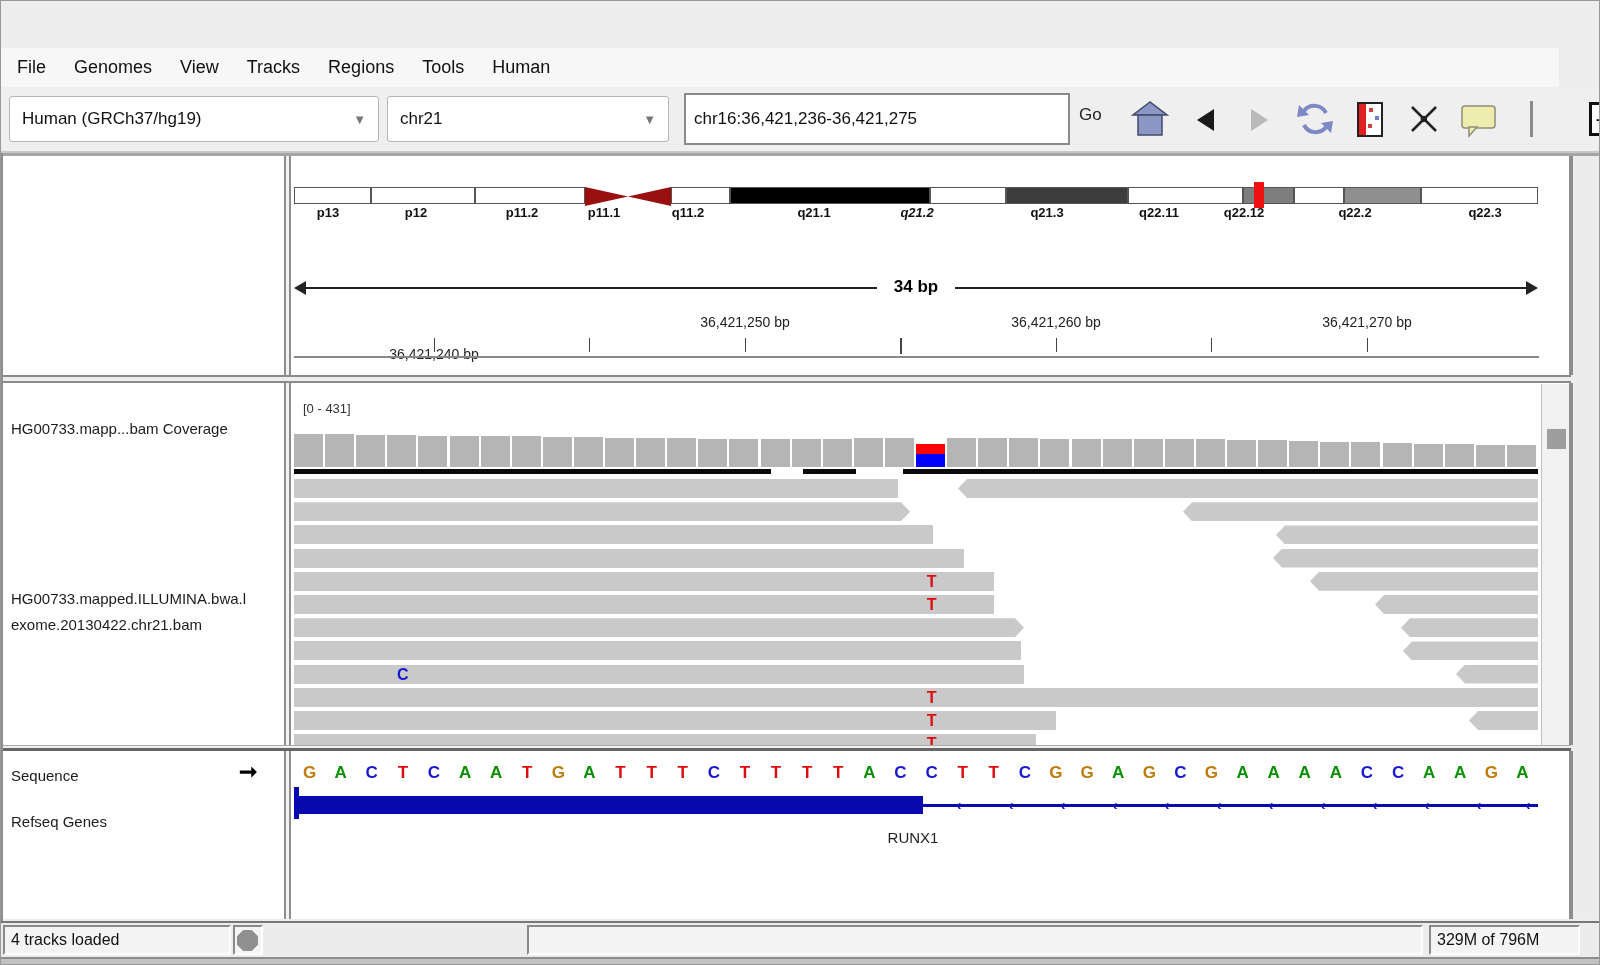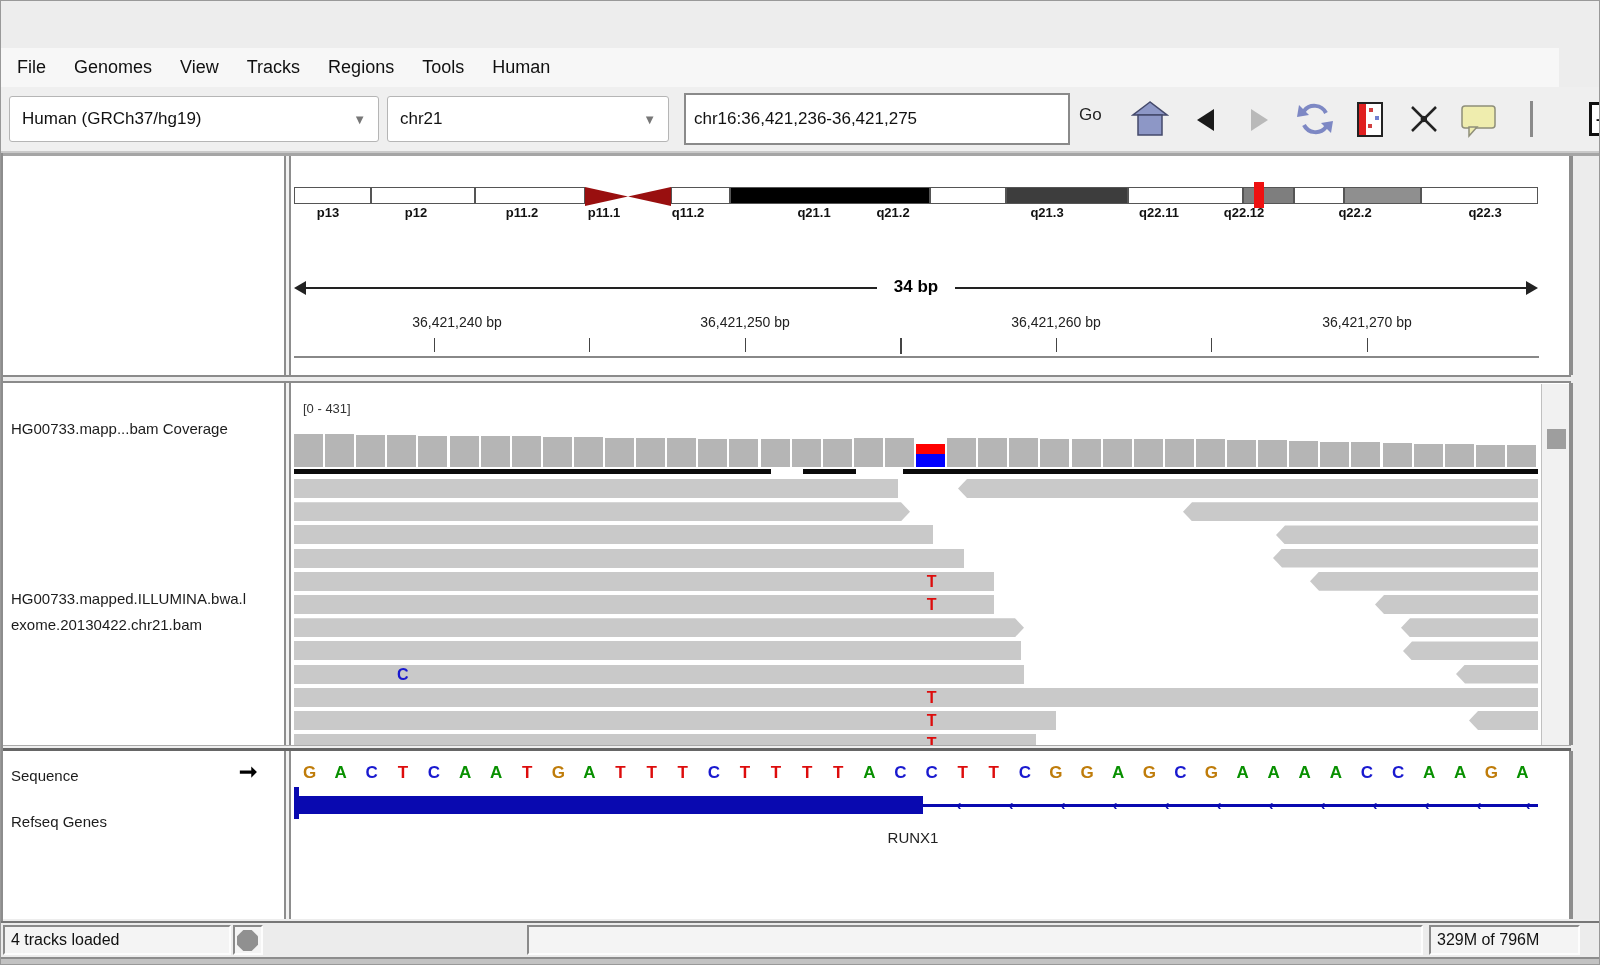--- a/index.html
+++ b/index.html
@@ -142,21 +142,21 @@
   <div id="content-top-edge" class="abs"></div>
   <div id="content-left-edge" class="abs"></div>
   <div id="right-margin" class="abs"></div>
 
   <div id="panel-ideo" class="abs panel"></div>
   <div class="abs name-divider" style="left:283px;top:155px;height:219px;"></div>
   <div class="abs right-edge" style="top:155px;height:219px;"></div>
   <div id="ideogram-layer"></div>
   <div id="span-label" class="abs" style="left: 915px;">34 bp</div>
   <div id="ruler-layer">
-      <div class="ruler-label" style="left: 456px;">36,421,240 bp</div>
+      <div class="ruler-label" style="left: 433px; margin-top: 32px;">36,421,240 bp</div>
       <div class="ruler-label" style="left: 744px;">36,421,250 bp</div>
       <div class="ruler-label" style="left: 1055px;">36,421,260 bp</div>
       <div class="ruler-label" style="left: 1366px;">36,421,270 bp</div>
       <div class="ruler-tick" style="left: 433px; width: 1px; height: 14px;"></div>
       <div class="ruler-tick" style="left: 588px; width: 1px; height: 14px;"></div>
       <div class="ruler-tick" style="left: 744px; width: 1px; height: 14px;"></div>
       <div class="ruler-tick" style="left: 899px; width: 2px; height: 16px;"></div>
       <div class="ruler-tick" style="left: 1055px; width: 1px; height: 14px;"></div>
       <div class="ruler-tick" style="left: 1210px; width: 1px; height: 14px;"></div>
       <div class="ruler-tick" style="left: 1366px; width: 1px; height: 14px;"></div>
@@ -331,21 +331,21 @@
     <div class="band" style="left: 474px; width: 110px; background: rgb(255, 255, 255); border-left: 1px solid rgb(85, 85, 85); border-right: 1px solid rgb(85, 85, 85);"></div>
     <div class="band-label" style="left: 521px;">p11.2</div>
     <div class="band" style="left: 584px; width: 43px; border: none; background: rgb(153, 15, 15); clip-path: polygon(0px 0px, 100% 50%, 0px 100%); height: 19px;"></div>
     <div class="band" style="left: 627px; width: 43px; border: none; background: rgb(153, 15, 15); clip-path: polygon(100% 0px, 0px 50%, 100% 100%); height: 19px;"></div>
     <div class="band-label" style="left: 603px;">p11.1</div>
     <div class="band" style="left: 670px; width: 59px; background: rgb(255, 255, 255); border-left: 1px solid rgb(85, 85, 85); border-right: 1px solid rgb(85, 85, 85);"></div>
     <div class="band-label" style="left: 687px;">q11.2</div>
     <div class="band" style="left: 729px; width: 200px; background: rgb(0, 0, 0); border-left: 1px solid rgb(85, 85, 85); border-right: 1px solid rgb(85, 85, 85);"></div>
     <div class="band-label" style="left: 813px;">q21.1</div>
     <div class="band" style="left: 929px; width: 76px; background: rgb(255, 255, 255); border-left: 1px solid rgb(85, 85, 85); border-right: 1px solid rgb(85, 85, 85);"></div>
-    <div class="band-label" style="left: 892px;">q21.2</div>
+    <div class="band-label" style="left: 916px; font-style: italic;">q21.2</div>
     <div class="band" style="left: 1005px; width: 122px; background: rgb(61, 61, 61); border-left: 1px solid rgb(85, 85, 85); border-right: 1px solid rgb(85, 85, 85);"></div>
     <div class="band-label" style="left: 1046px;">q21.3</div>
     <div class="band" style="left: 1127px; width: 115px; background: rgb(255, 255, 255); border-left: 1px solid rgb(85, 85, 85); border-right: 1px solid rgb(85, 85, 85);"></div>
     <div class="band-label" style="left: 1158px;">q22.11</div>
     <div class="band" style="left: 1242px; width: 51px; background: rgb(126, 126, 126); border-left: 1px solid rgb(85, 85, 85); border-right: 1px solid rgb(85, 85, 85);"></div>
     <div class="band-label" style="left: 1243px;">q22.12</div>
     <div class="band" style="left: 1293px; width: 50px; background: rgb(255, 255, 255); border-left: 1px solid rgb(85, 85, 85); border-right: 1px solid rgb(85, 85, 85);"></div>
     <div class="band" style="left: 1343px; width: 77px; background: rgb(143, 143, 143); border-left: 1px solid rgb(85, 85, 85); border-right: 1px solid rgb(85, 85, 85);"></div>
     <div class="band-label" style="left: 1354px;">q22.2</div>
     <div class="band" style="left: 1420px; width: 117px; background: rgb(255, 255, 255); border-left: 1px solid rgb(85, 85, 85); border-right: 1px solid rgb(85, 85, 85);"></div>

